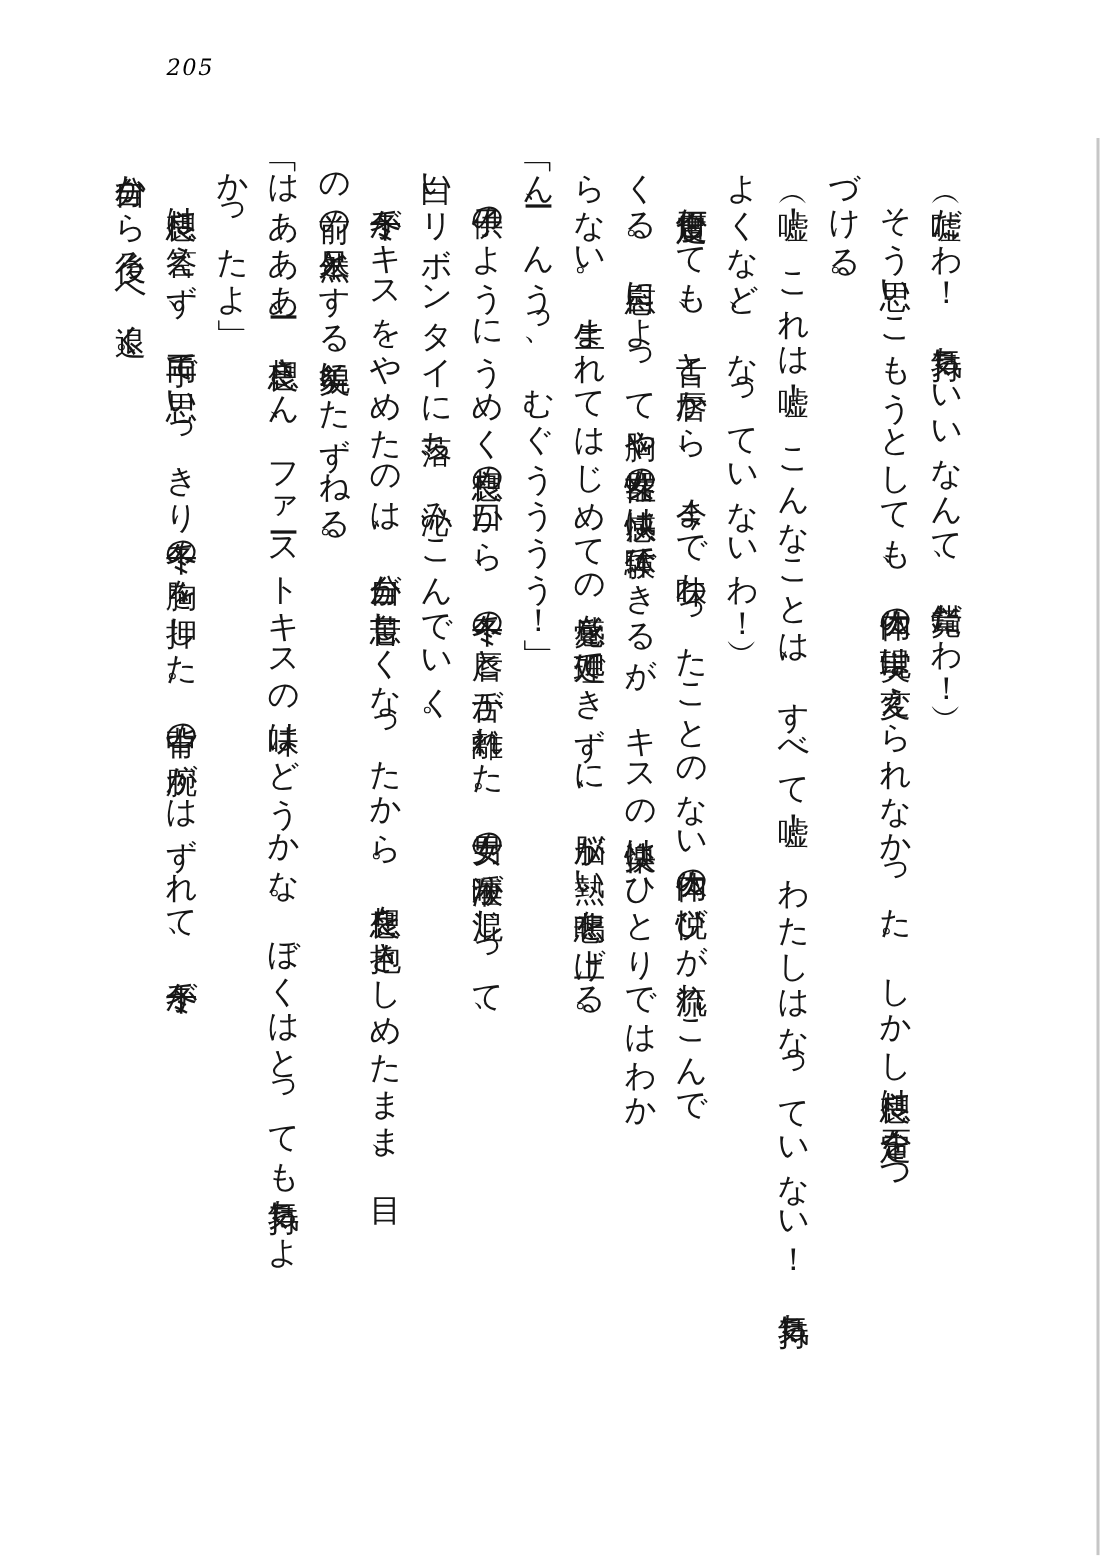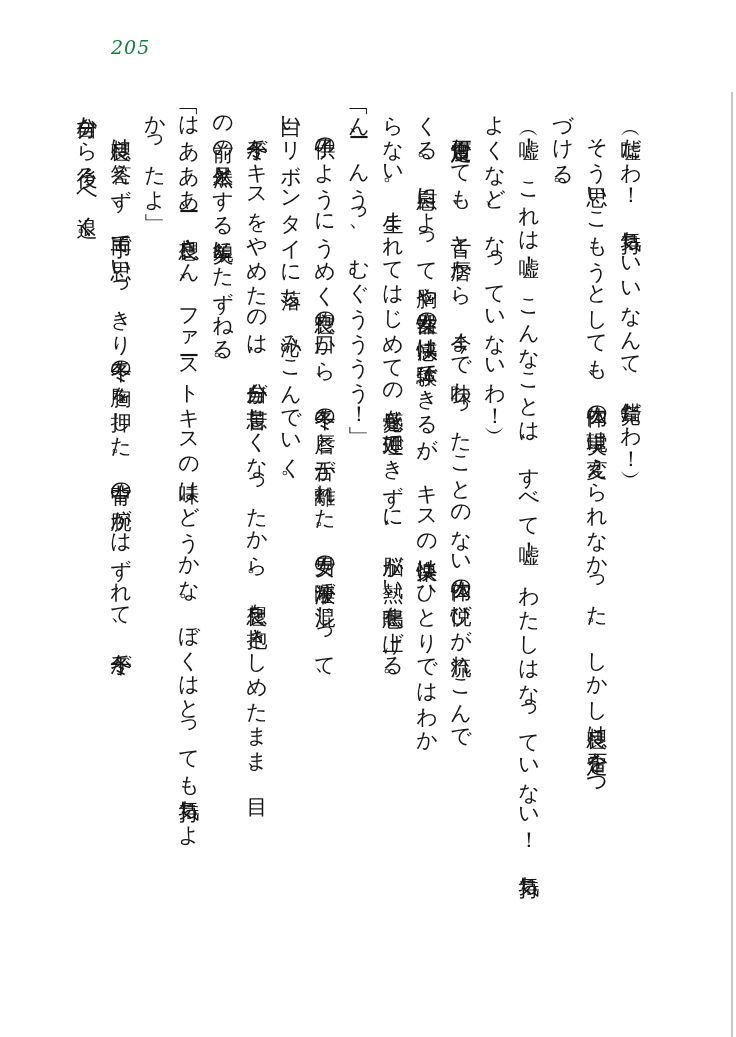--- a/index.html
+++ b/index.html
@@ -12,24 +12,24 @@
     width: 736px;
     height: 1037px;
     background: #ffffff;
     overflow: hidden;
     font-family: "DejaVu Serif", "Liberation Serif", serif;
   }
   .page-number {
     position: absolute;
     top: 36px;
     left: 111px;
-    font-size: 19px;
+    font-size: 15px;
     font-style: italic;
     letter-spacing: 1px;
-    color: #15803d;
+    color: #000000;
   }
   .text-block {
     position: absolute;
     top: 101px;
     right: 88px;
     height: 860px;
     writing-mode: vertical-rl;
     text-orientation: mixed;
     font-size: 21px;
     line-height: 34px;

